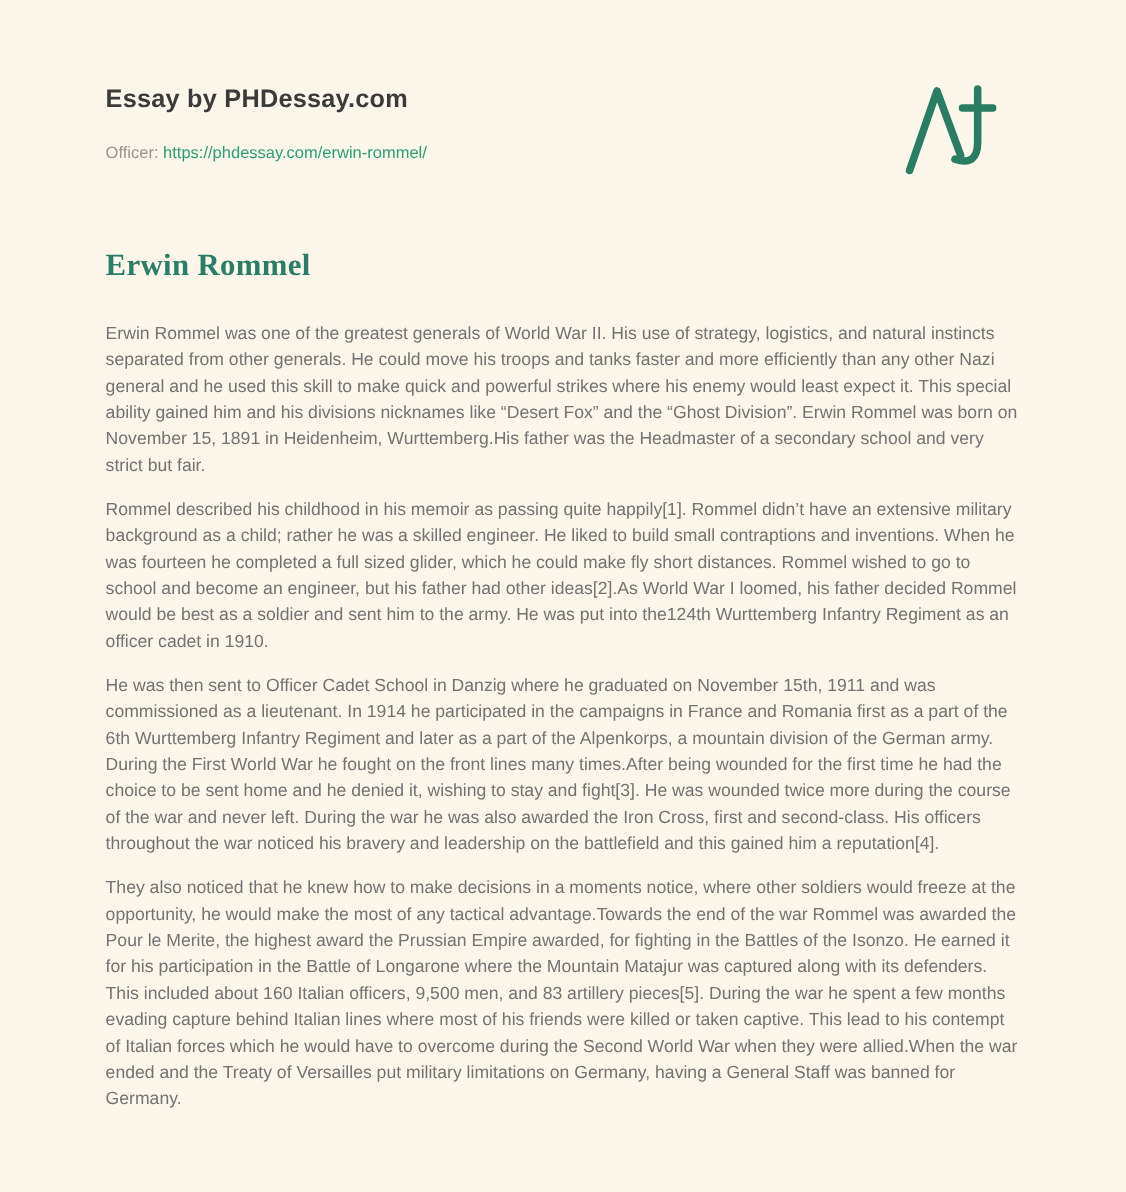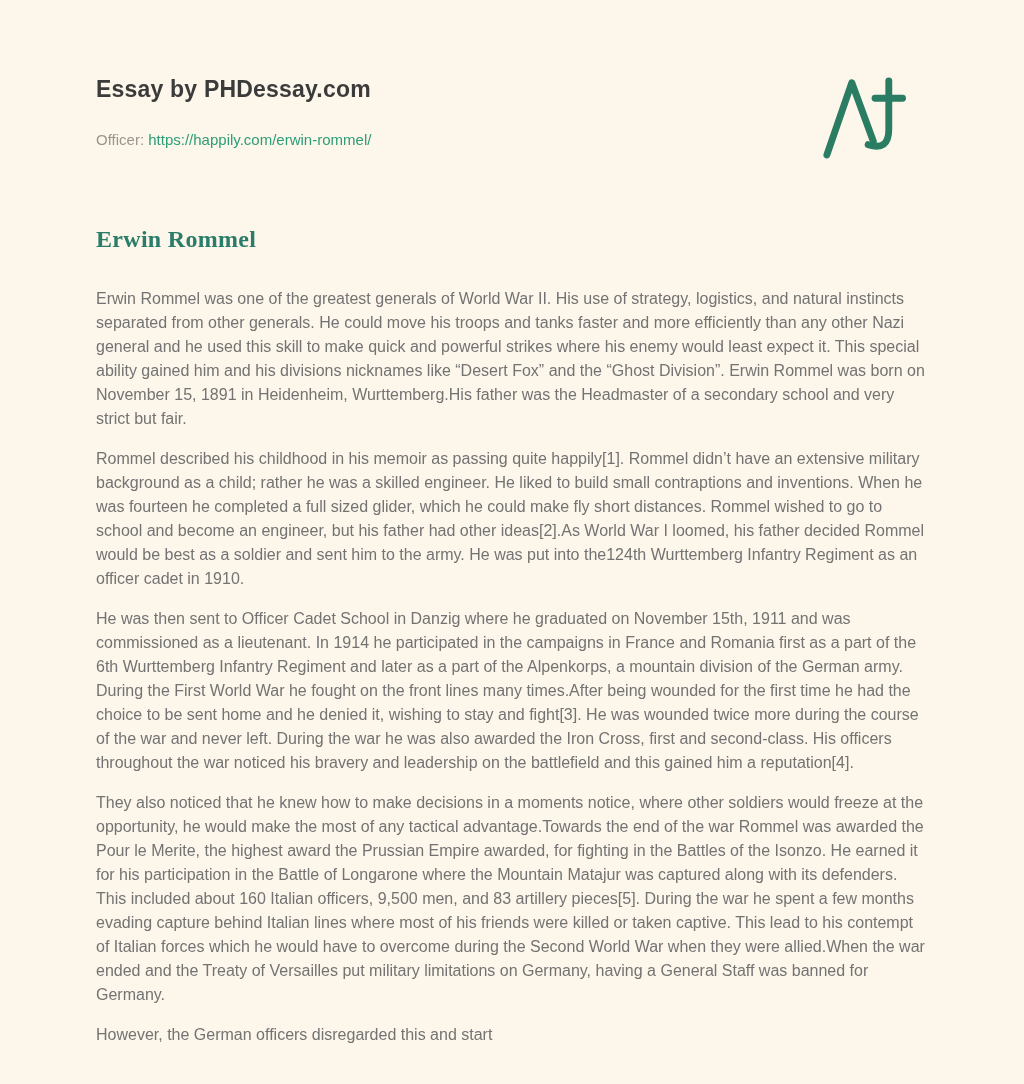--- a/index.html
+++ b/index.html
@@ -48,21 +48,21 @@
   .logo {
     position: absolute;
     top: 72px;
     right: 118px;
     width: 86px;
     height: 92px;
   }
 
   .essay-title {
     font-family: "Liberation Serif", serif;
-    font-size: 24px;
+    font-size: 28px;
     font-weight: 700;
     color: #2a7d68;
     margin-bottom: 34px;
     letter-spacing: 0.3px;
   }
 
   .essay-body p {
     font-size: 16px;
     line-height: 24px;
     color: #737373;
@@ -83,28 +83,27 @@
         <path d="M64 30 L96 30"></path>
       </g>
     </svg>
   </div>
 
   <div class="content">
 
     <div class="site-title">Essay by PHDessay.com</div>
 
     <div class="source-line">
-      <span>Officer: </span><a href="#">https://happily.com/erwin-rommel/</a>
+      <span>Officer: </span><a href="#">https://phdessay.com/erwin-rommel/</a>
     </div>
 
     <h1 class="essay-title">Erwin Rommel</h1>
 
     <div class="essay-body">
       <p>Erwin Rommel was one of the greatest generals of World War II. His use of strategy, logistics, and natural instincts separated from other generals. He could move his troops and tanks faster and more efficiently than any other Nazi general and he used this skill to make quick and powerful strikes where his enemy would least expect it. This special ability gained him and his divisions nicknames like “Desert Fox” and the “Ghost Division”. Erwin Rommel was born on November 15, 1891 in Heidenheim, Wurttemberg.His father was the Headmaster of a secondary school and very strict but fair.</p>
       <p>Rommel described his childhood in his memoir as passing quite happily[1]. Rommel didn’t have an extensive military background as a child; rather he was a skilled engineer. He liked to build small contraptions and inventions. When he was fourteen he completed a full sized glider, which he could make fly short distances. Rommel wished to go to school and become an engineer, but his father had other ideas[2].As World War I loomed, his father decided Rommel would be best as a soldier and sent him to the army. He was put into the124th Wurttemberg Infantry Regiment as an officer cadet in 1910.</p>
       <p>He was then sent to Officer Cadet School in Danzig where he graduated on November 15th, 1911 and was commissioned as a lieutenant. In 1914 he participated in the campaigns in France and Romania first as a part of the 6th Wurttemberg Infantry Regiment and later as a part of the Alpenkorps, a mountain division of the German army. During the First World War he fought on the front lines many times.After being wounded for the first time he had the choice to be sent home and he denied it, wishing to stay and fight[3]. He was wounded twice more during the course of the war and never left. During the war he was also awarded the Iron Cross, first and second-class. His officers throughout the war noticed his bravery and leadership on the battlefield and this gained him a reputation[4].</p>
       <p>They also noticed that he knew how to make decisions in a moments notice, where other soldiers would freeze at the opportunity, he would make the most of any tactical advantage.Towards the end of the war Rommel was awarded the Pour le Merite, the highest award the Prussian Empire awarded, for fighting in the Battles of the Isonzo. He earned it for his participation in the Battle of Longarone where the Mountain Matajur was captured along with its defenders. This included about 160 Italian officers, 9,500 men, and 83 artillery pieces[5]. During the war he spent a few months evading capture behind Italian lines where most of his friends were killed or taken captive. This lead to his contempt of Italian forces which he would have to overcome during the Second World War when they were allied.When the war ended and the Treaty of Versailles put military limitations on Germany, having a General Staff was banned for Germany.</p>
-      <p>However, the German officers disregarded this and start</p>
     </div>
 
   </div>
 
 </div>
 
 </body></html>

